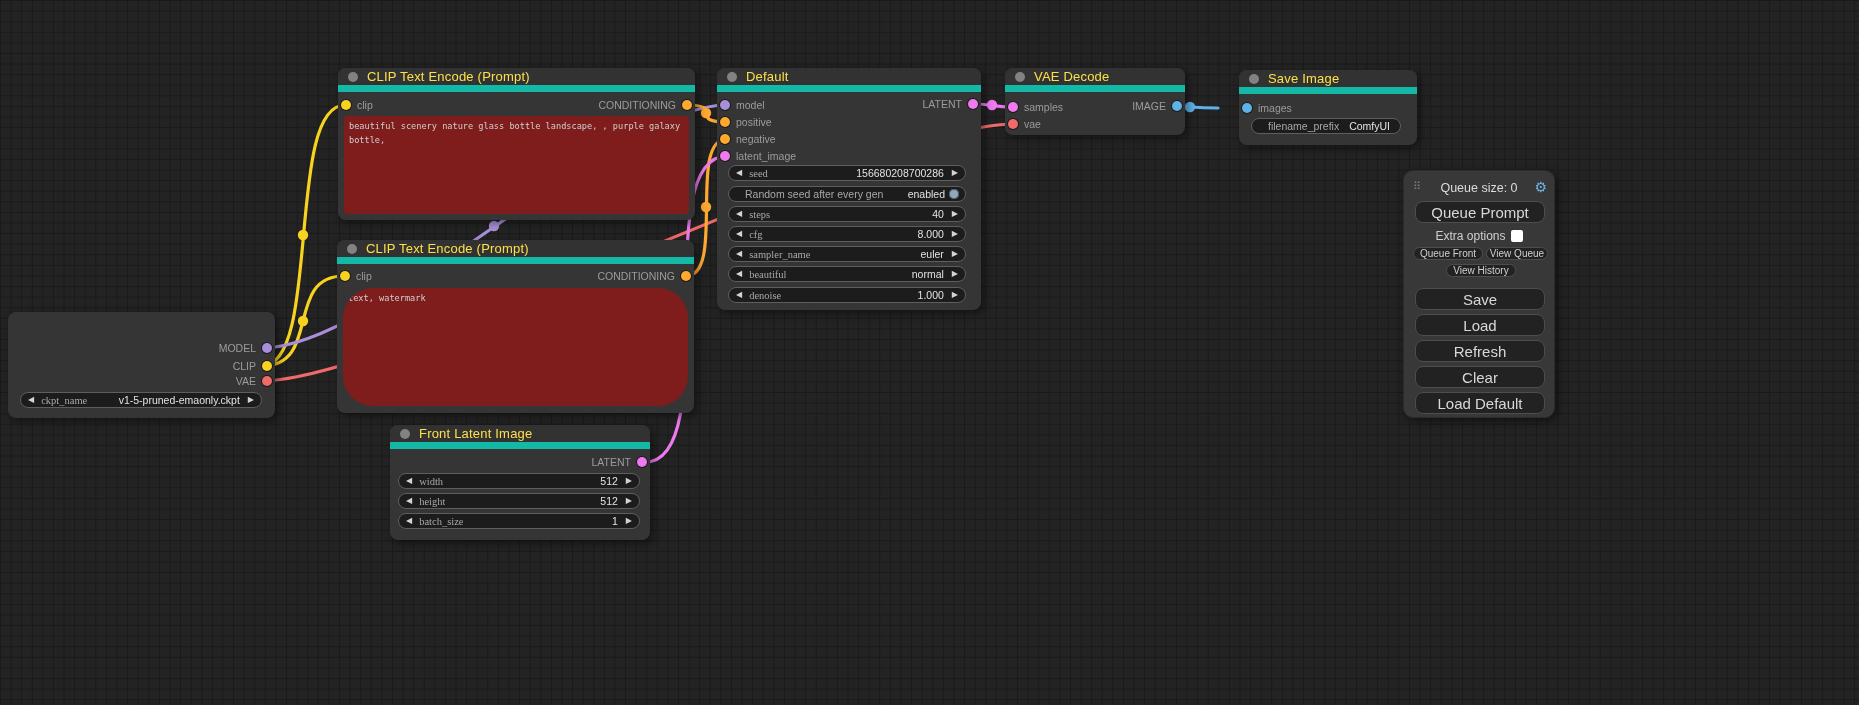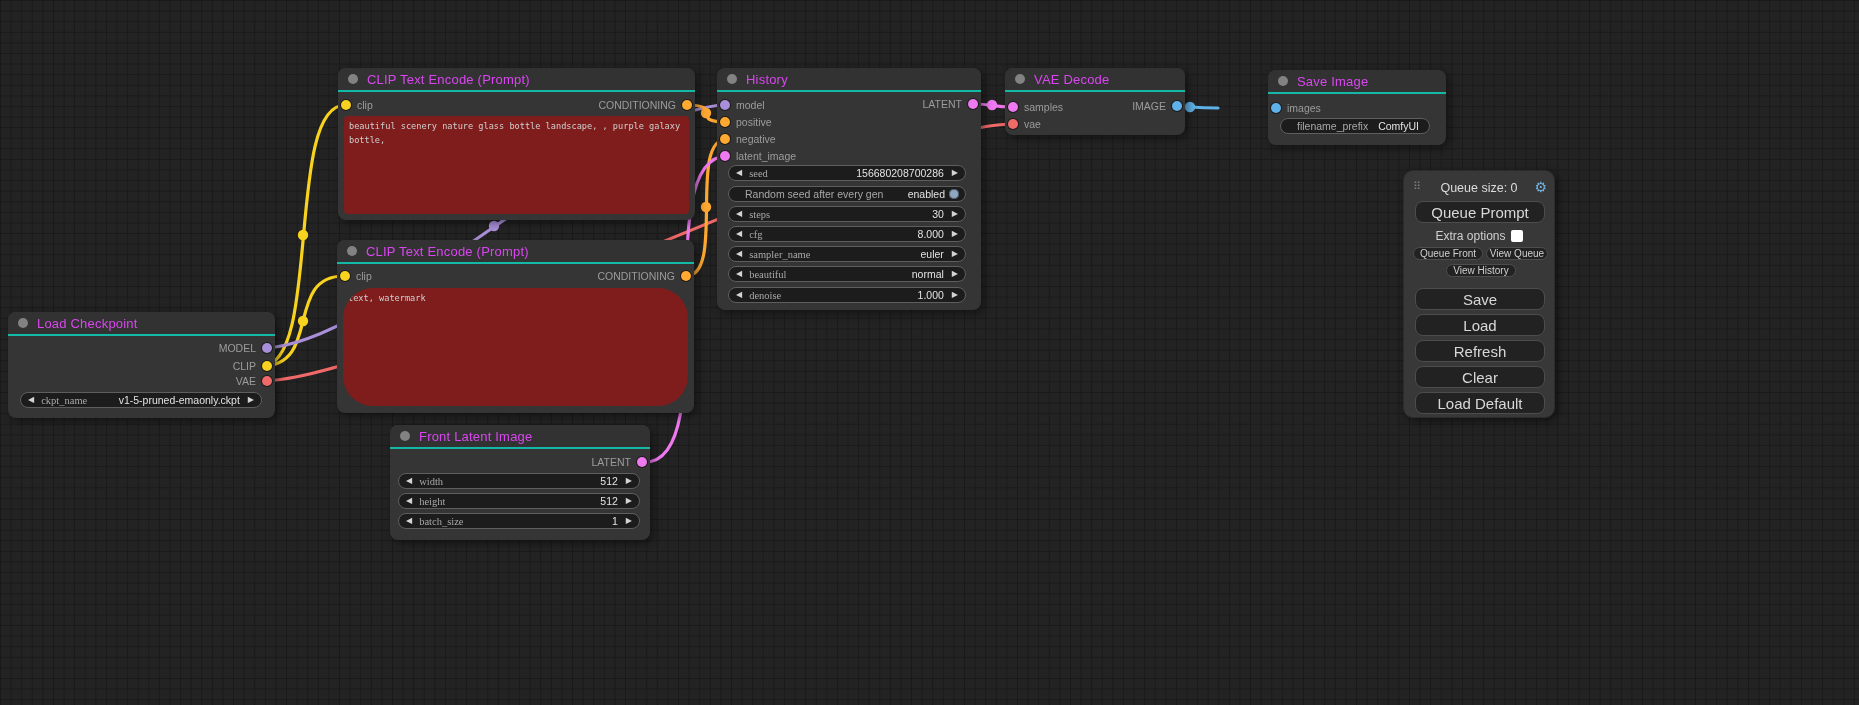--- a/index.html
+++ b/index.html
@@ -11,23 +11,23 @@
                      linear-gradient(90deg,#1a1a1a 1px,transparent 1px);
     background-size:10.6px 10.6px;
   }
   #wires{position:absolute;left:0;top:0;z-index:1;}
   .node{
     position:absolute;z-index:2;background:#353535;border-radius:8px;
     box-shadow:3px 3px 9px rgba(0,0,0,.45);
   }
   .ntitle{
     position:absolute;left:0;right:0;top:0;height:24px;background:#333030;
-    background:#323232;border-radius:8px 8px 0 0;border-bottom:2px solid #14b8a6;
+    background:#323232;border-radius:8px 8px 0 0;border-bottom:7px solid #14b8a6;
     display:flex;align-items:center;gap:9px;padding-left:10px;
-    color:#d946ef;font-size:13px;letter-spacing:.2px;box-sizing:border-box;
+    color:#fde047;font-size:13px;letter-spacing:.2px;box-sizing:border-box;
   }
   .tdot{width:10px;height:10px;border-radius:50%;background:#828282;flex:none;}
   .prow{position:absolute;height:12px;display:flex;align-items:center;gap:6px;
         font-size:10.5px;color:#9c9c9c;white-space:nowrap;}
   .prow.in{left:3px;}
   .prow.out{right:3px;text-align:right;}
   .pdot{width:10px;height:10px;border-radius:50%;flex:none;
         box-shadow:0 0 0 1px rgba(0,0,0,.5);}
   .txtarea{
     position:absolute;background:#7f1d1d;border-radius:4px;color:#cfcfcf;
@@ -87,24 +87,20 @@
       <circle cx="706" cy="207" r="5.2" fill="#ffa931"></circle>
       <path d="M645,462 C725,462 647,156 727,156" stroke="#ef79ef" stroke-width="3.2" fill="none" stroke-linecap="round"></path>
       <circle cx="686" cy="309" r="5.2" fill="#ef79ef"></circle>
       <path d="M973,104 C993,104 992,107 1012,107" stroke="#ef79ef" stroke-width="3.2" fill="none" stroke-linecap="round"></path>
       <circle cx="992" cy="105" r="5.2" fill="#ef79ef"></circle>
       <path d="M1163,106 C1190,106 1191,108 1218,108" stroke="#5fb2e8" stroke-width="3.2" fill="none" stroke-linecap="round"></path>
       <circle cx="1190" cy="107" r="5.2" fill="#5fb2e8"></circle>
     </svg>
 
 <div class="node" style="left:8px;top:312px;width:267px;height:106px;">
-  <div class="ntitle">
-    <span class="tdot"></span>
-    <span>Load Checkpoint</span>
-  </div>
   <div class="prow out" style="top:30px">
     <span>MODEL</span>
     <span class="pdot" style="background: rgb(169, 143, 217);"></span>
   </div>
   <div class="prow out" style="top:48px">
     <span>CLIP</span>
     <span class="pdot" style="background: rgb(247, 210, 30);"></span>
   </div>
   <div class="prow out" style="top:63px">
     <span>VAE</span>
@@ -146,21 +142,21 @@
   <div class="prow out" style="top:30px">
     <span>CONDITIONING</span>
     <span class="pdot" style="background: rgb(255, 169, 49);"></span>
   </div>
   <div class="txtarea" style="left:6px;top:48px;width:345px;height:118px;border-radius:30px;">text, watermark</div>
 </div>
 
 <div class="node" style="left:717px;top:68px;width:264px;height:242px;">
   <div class="ntitle">
     <span class="tdot"></span>
-    <span>History</span>
+    <span>Default</span>
   </div>
   <div class="prow in" style="top:31px">
     <span class="pdot" style="background: rgb(169, 143, 217);"></span>
     <span>model</span>
   </div>
   <div class="prow in" style="top:48px">
     <span class="pdot" style="background: rgb(255, 169, 49);"></span>
     <span>positive</span>
   </div>
   <div class="prow in" style="top:65px">
@@ -183,21 +179,21 @@
     <span class="warrow">▶</span>
   </div>
   <div class="widget noarrow" style="left:11px;top:118px;width:238px;">
     <span>Random seed after every gen</span>
     <span class="wvalue">enabled</span>
     <span class="toggle-dot" style="background: rgb(143, 168, 192);"></span>
   </div>
   <div class="widget" style="left:11px;top:138px;width:238px;">
     <span class="warrow">◀</span>
     <span class="wlabel">steps</span>
-    <span class="wvalue">30</span>
+    <span class="wvalue">40</span>
     <span class="warrow">▶</span>
   </div>
   <div class="widget" style="left:11px;top:158px;width:238px;">
     <span class="warrow">◀</span>
     <span class="wlabel">cfg</span>
     <span class="wvalue">8.000</span>
     <span class="warrow">▶</span>
   </div>
   <div class="widget" style="left:11px;top:178px;width:238px;">
     <span class="warrow">◀</span>
@@ -231,21 +227,21 @@
   <div class="prow in" style="top:50px">
     <span class="pdot" style="background: rgb(241, 106, 106);"></span>
     <span>vae</span>
   </div>
   <div class="prow out" style="top:32px">
     <span>IMAGE</span>
     <span class="pdot" style="background: rgb(95, 178, 232);"></span>
   </div>
 </div>
 
-<div class="node" style="left:1268px;top:70px;width:178px;height:75px;">
+<div class="node" style="left:1239px;top:70px;width:178px;height:75px;">
   <div class="ntitle">
     <span class="tdot"></span>
     <span>Save Image</span>
   </div>
   <div class="prow in" style="top:32px">
     <span class="pdot" style="background: rgb(95, 178, 232);"></span>
     <span>images</span>
   </div>
   <div class="widget noarrow" style="left:12px;top:48px;width:150px;">
     <span>filename_prefix</span>

